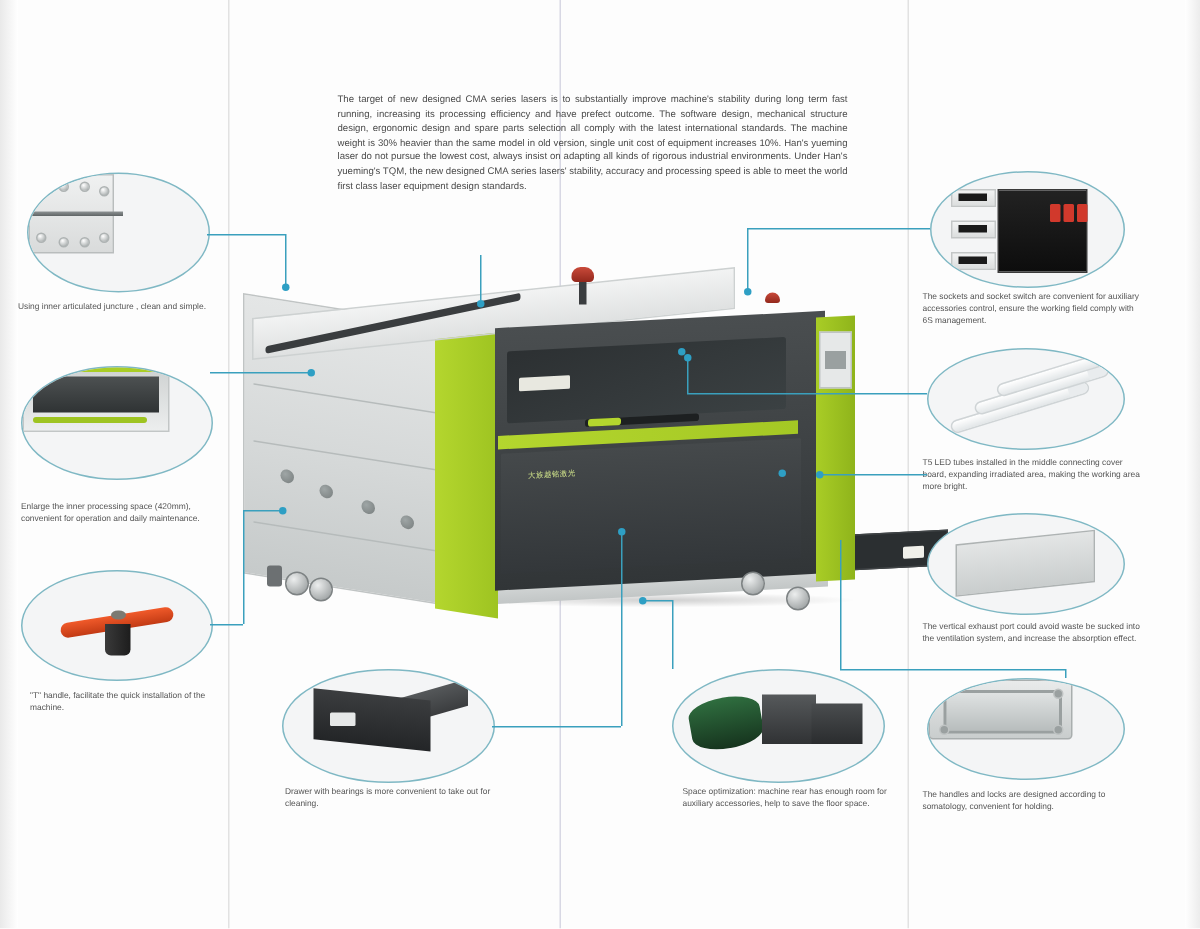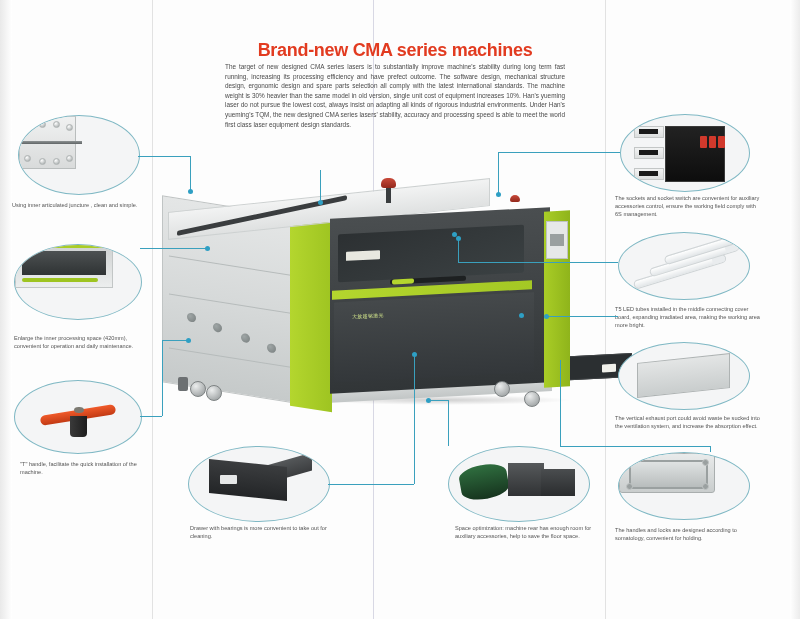--- a/index.html
+++ b/index.html
@@ -166,21 +166,20 @@
 <body>
 
 <div id="page">
 
   <div class="scan-edge-l"></div>
   <div class="scan-edge-r"></div>
   <div class="fold f1"></div>
   <div class="fold f2"></div>
   <div class="fold f3"></div>
 
-  <div class="headline">Brand-new CMA series machines</div>
   <div class="bodycopy">The target of new designed CMA series lasers is to substantially improve machine's stability during long term fast running, increasing its processing efficiency and have prefect outcome. The software design, mechanical structure design, ergonomic design and spare parts selection all comply with the latest international standards. The machine weight is 30% heavier than the same model in old version, single unit cost of equipment increases 10%. Han's yueming laser do not pursue the lowest cost, always insist on adapting all kinds of rigorous industrial environments. Under Han's yueming's TQM, the new designed CMA series lasers' stability, accuracy and processing speed is able to meet the world first class laser equipment design standards.</div>
 
   <div id="machine">
     <div class="m-shadow"></div>
     <div class="m-base"></div>
 
     <div class="m-side">
       <div class="seam" style="top:58px"></div>
       <div class="seam" style="top:96px"></div>
       <div class="seam" style="top:150px"></div>

